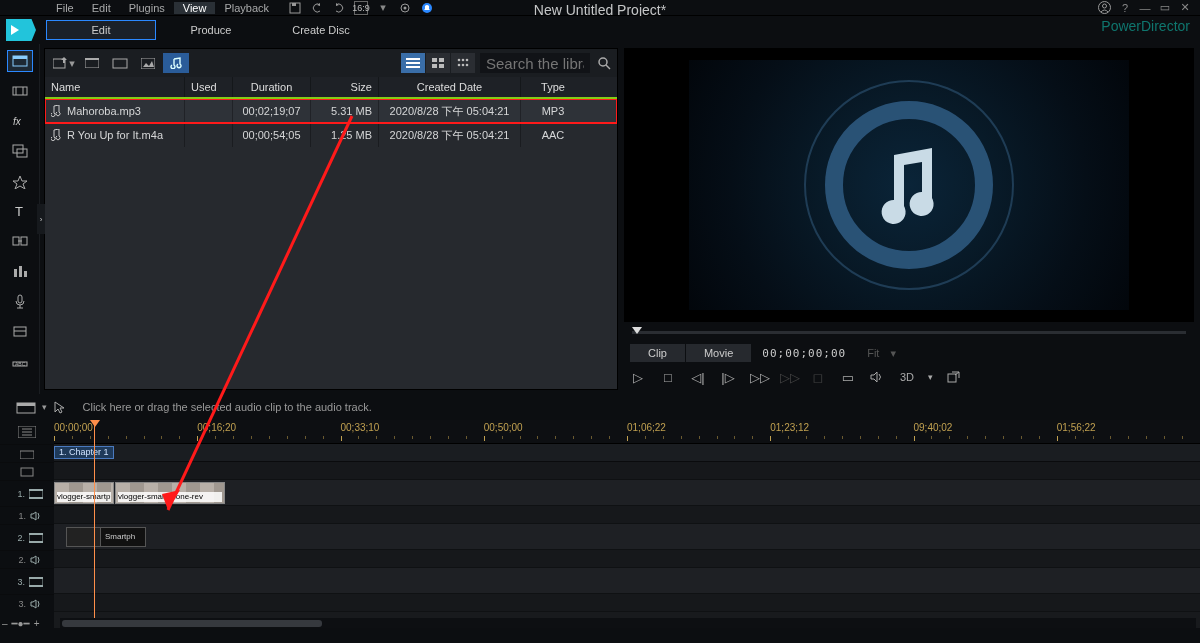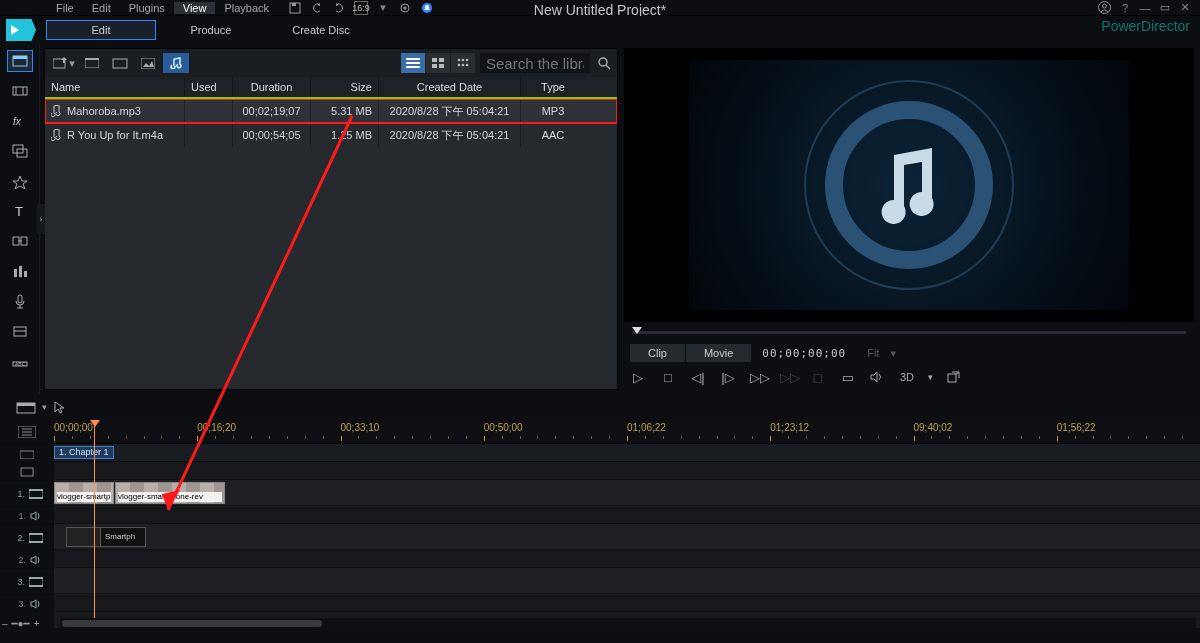--- a/index.html
+++ b/index.html
@@ -395,20 +395,21 @@
           <rect x="1" y="3" width="18" height="3" fill="#aaa"></rect>
         </svg>
       </span>
     <span style="font-size:9px">▾</span>
     <span>
         <svg width="14" height="14" viewBox="0 0 14 14">
           <path d="M2 2 L2 12 L5 9 L7 13 L9 12 L7 8 L11 8 Z" fill="none" stroke="#aaa"></path>
         </svg>
       </span>
   </span>
+  <span>Click here or drag the selected audio clip to the audio track.</span>
 </div>
 
 <div class="timeline">
   <div class="tl-gutter">
     <div class="tl-ghead">
         <svg width="18" height="12">
           <rect x="0" y="0" width="18" height="12" fill="none" stroke="#888"></rect>
           <line x1="4" y1="3" x2="14" y2="3" stroke="#888"></line>
           <line x1="4" y1="6" x2="14" y2="6" stroke="#888"></line>
           <line x1="4" y1="9" x2="14" y2="9" stroke="#888"></line>

